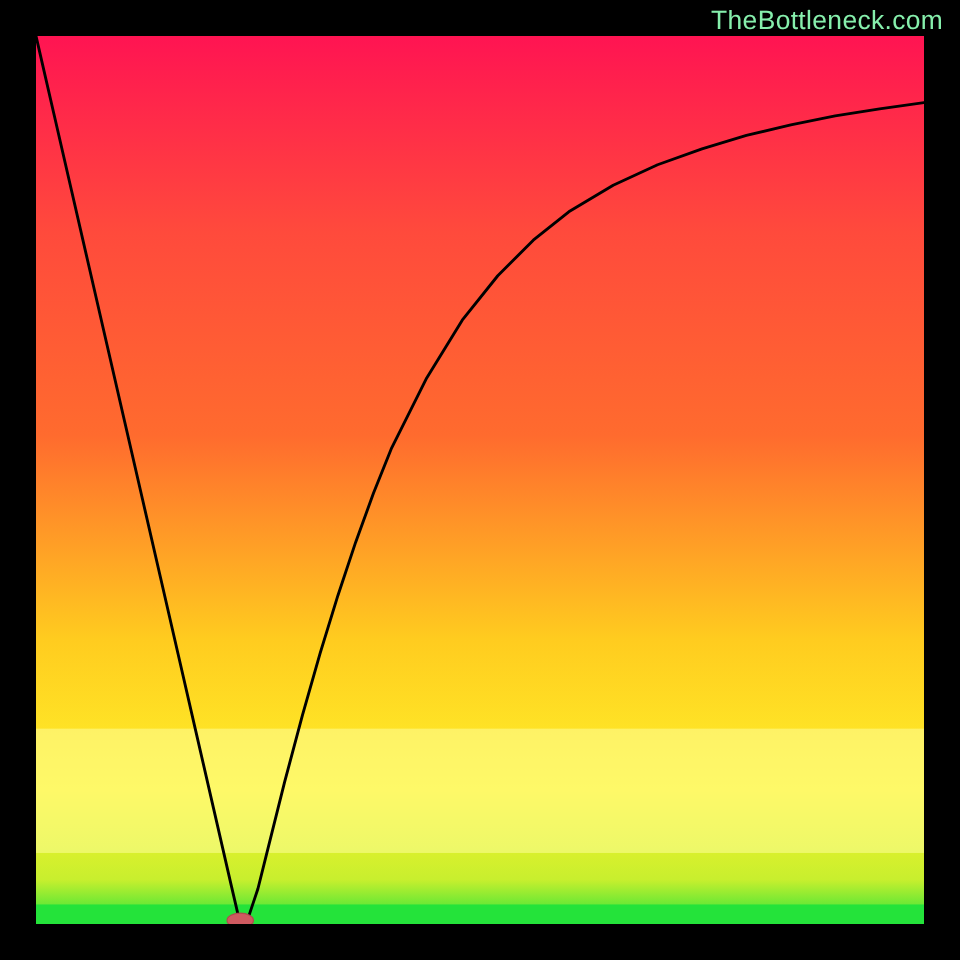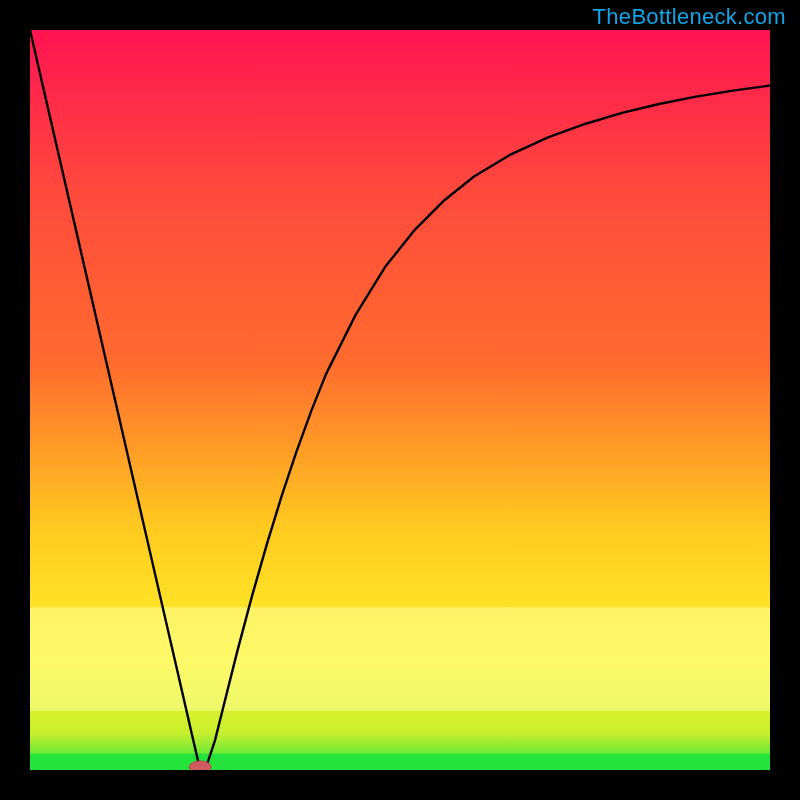--- a/index.html
+++ b/index.html
@@ -14,21 +14,21 @@
   .frame {
     position: relative;
     width: 800px;
     height: 800px;
     background: #000;
   }
   .watermark {
     position: absolute;
     top: 4px;
     right: 14px;
-    color: #0ea5e9;
+    color: #86efac;
     font-size: 22px;
     font-weight: 400;
     letter-spacing: 0.3px;
     user-select: none;
   }
   .plot-wrapper {
     position: absolute;
     left: 30px;
     top: 30px;
     width: 740px;

